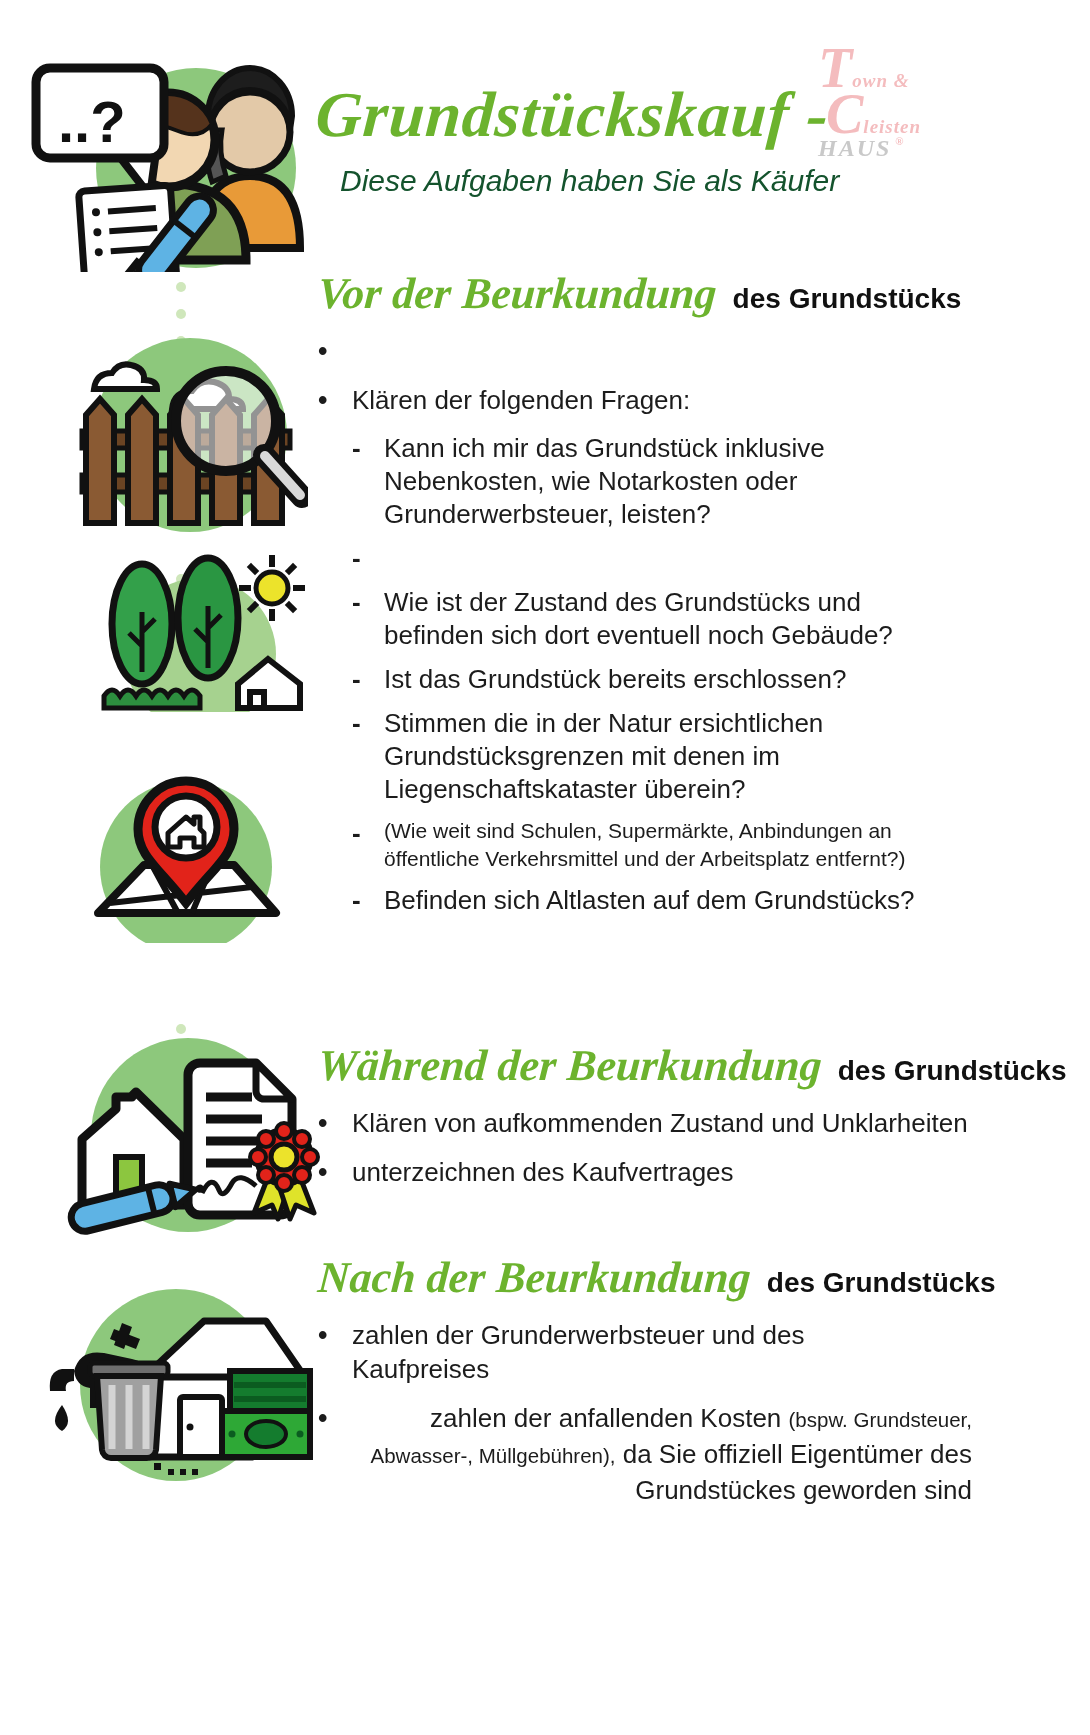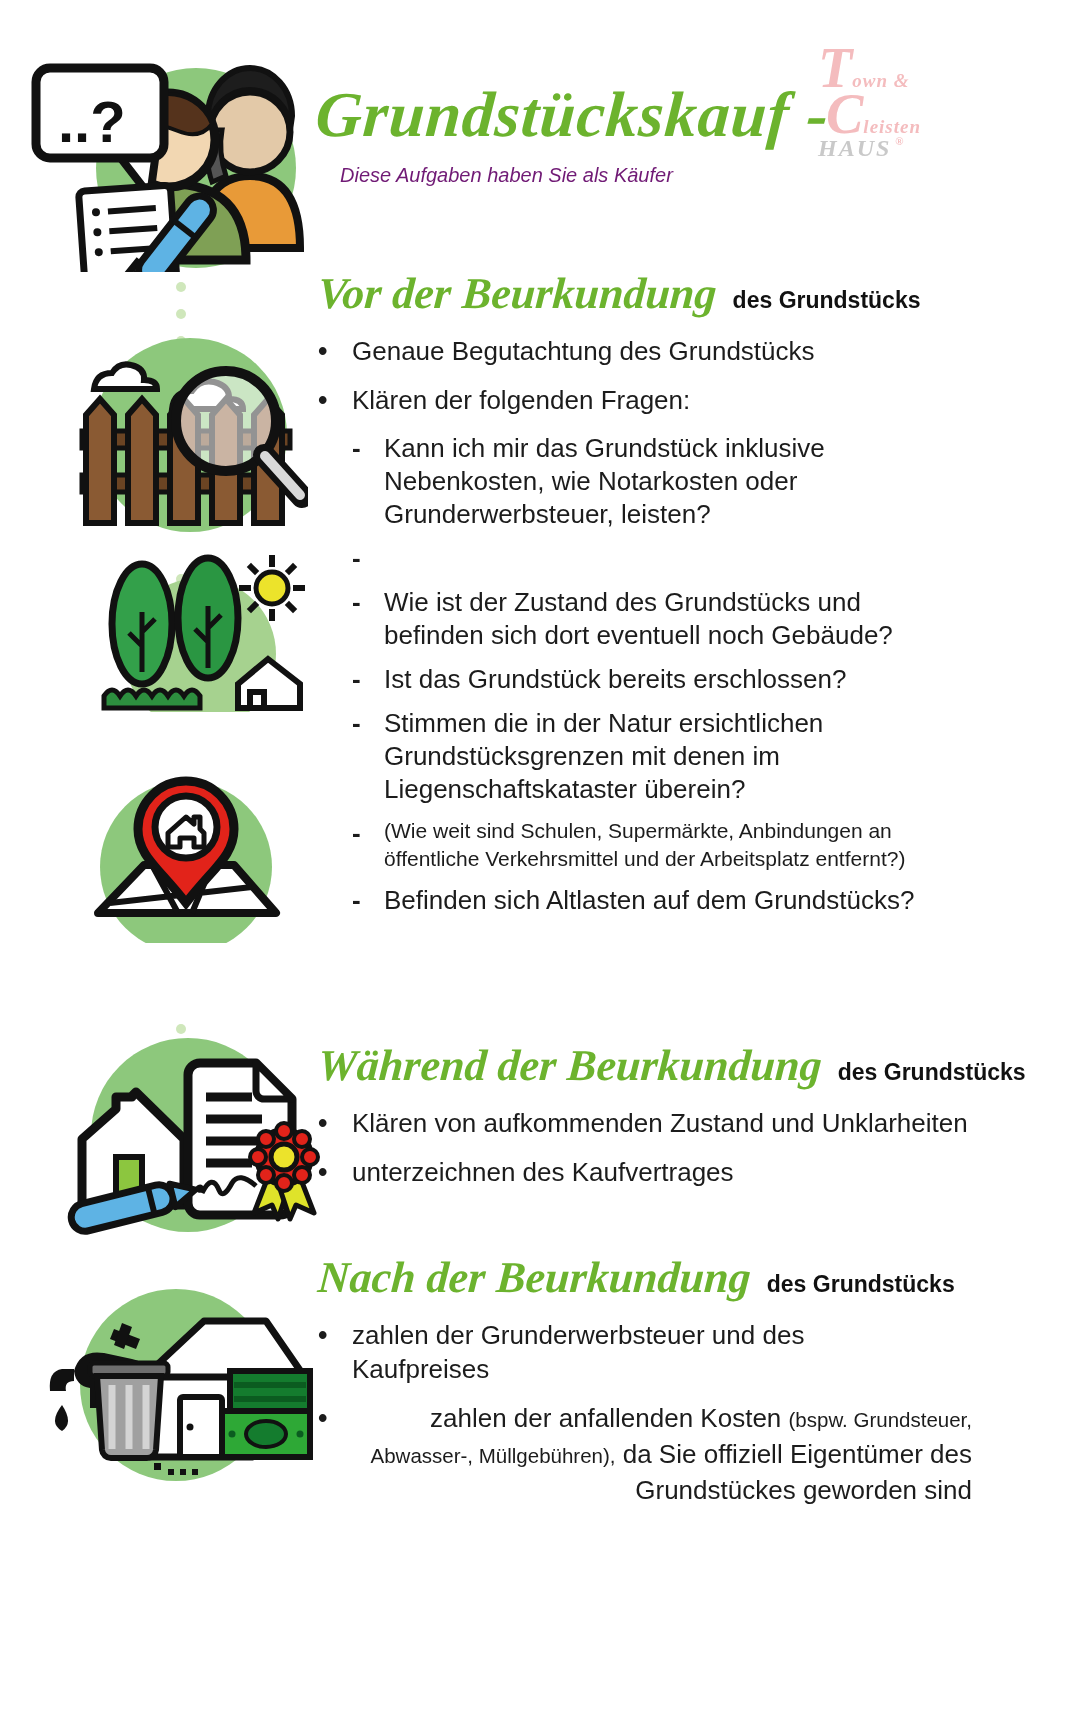--- a/index.html
+++ b/index.html
@@ -9,21 +9,21 @@
   }
   
   .title{
     position:absolute;left:316px;top:78px;
     font-family:"Liberation Serif",serif;font-style:italic;font-weight:700;
     font-size:64px;letter-spacing:1px;color:#6cb32e;transform:skewX(-4deg);
     white-space:nowrap;
   }
   .subtitle{
     position:absolute;left:340px;top:164px;
-    font-style:italic;font-size:20px;color:#701a75;white-space:nowrap;
+    font-style:italic;font-size:30px;color:#14532d;white-space:nowrap;
   }
   .logo{
     position:absolute;left:818px;top:40px;color:#f4bcbe;
     font-family:"Liberation Serif",serif;font-style:italic;font-weight:700;line-height:1;
   }
   .logo .row{display:flex;align-items:baseline;}
   .logo .big{font-size:56px;}
   .logo .small{font-size:19px;letter-spacing:1px;}
   .logo .row2{margin-top:-10px;margin-left:8px;}
   .logo .row3{margin-top:-6px;color:#c9c9c9;font-size:24px;letter-spacing:2px;display:flex;align-items:flex-start;}
@@ -32,21 +32,21 @@
   .icon{position:absolute;}
   .dots{position:absolute;left:176px;display:flex;flex-direction:column;gap:17px;}
   .dots i{width:10px;height:10px;border-radius:50%;background:#cfe7bb;display:block;}
   
   .section{position:absolute;left:318px;}
   .sec-head{display:flex;align-items:baseline;gap:16px;margin-bottom:15px;white-space:nowrap;}
   .script{
     font-family:"Liberation Serif",serif;font-style:italic;font-weight:700;
     font-size:44px;line-height:51px;color:#6cb32e;transform:skewX(-4deg);
   }
-  .suffix{font-weight:700;font-size:23px;color:#111;}
+  .suffix{font-weight:700;font-size:28px;color:#111;}
   .bullet{display:flex;margin-bottom:15px;}
   .bullet .mark{flex:none;width:34px;font-size:27px;line-height:34px;font-weight:700;}
   .bullet .txt{font-size:26px;line-height:34px;max-width:620px;white-space:pre-line;}
   .sub{display:flex;margin-left:34px;margin-bottom:11px;}
   .sub .mark{flex:none;width:32px;font-size:26px;line-height:33px;font-weight:700;}
   .sub .txt{font-size:26px;line-height:33px;max-width:540px;white-space:pre-line;}
   .note{display:block;font-size:21px;line-height:28px;}
   .small-inline{font-size:20.5px;}
 </style>
 </head>
@@ -287,21 +287,20 @@
     </svg>
   </div>
 
   <div class="section" style="top:268px;width:700px;">
     <div class="sec-head">
       <span class="script">Vor der Beurkundung</span>
       <span class="suffix">des Grundstücks</span>
     </div>
     <div class="bullet">
       <span class="mark">•</span>
-      <span class="txt">Genaue Begutachtung des Grundstücks</span>
     </div>
     <div class="bullet">
       <span class="mark">•</span>
       <span class="txt">Klären der folgenden Fragen:</span>
     </div>
     <div class="sub">
       <span class="mark">-</span>
       <span class="txt">Kann ich mir das Grundstück inklusive
 Nebenkosten, wie Notarkosten oder
 Grunderwerbsteuer, leisten?</span>

